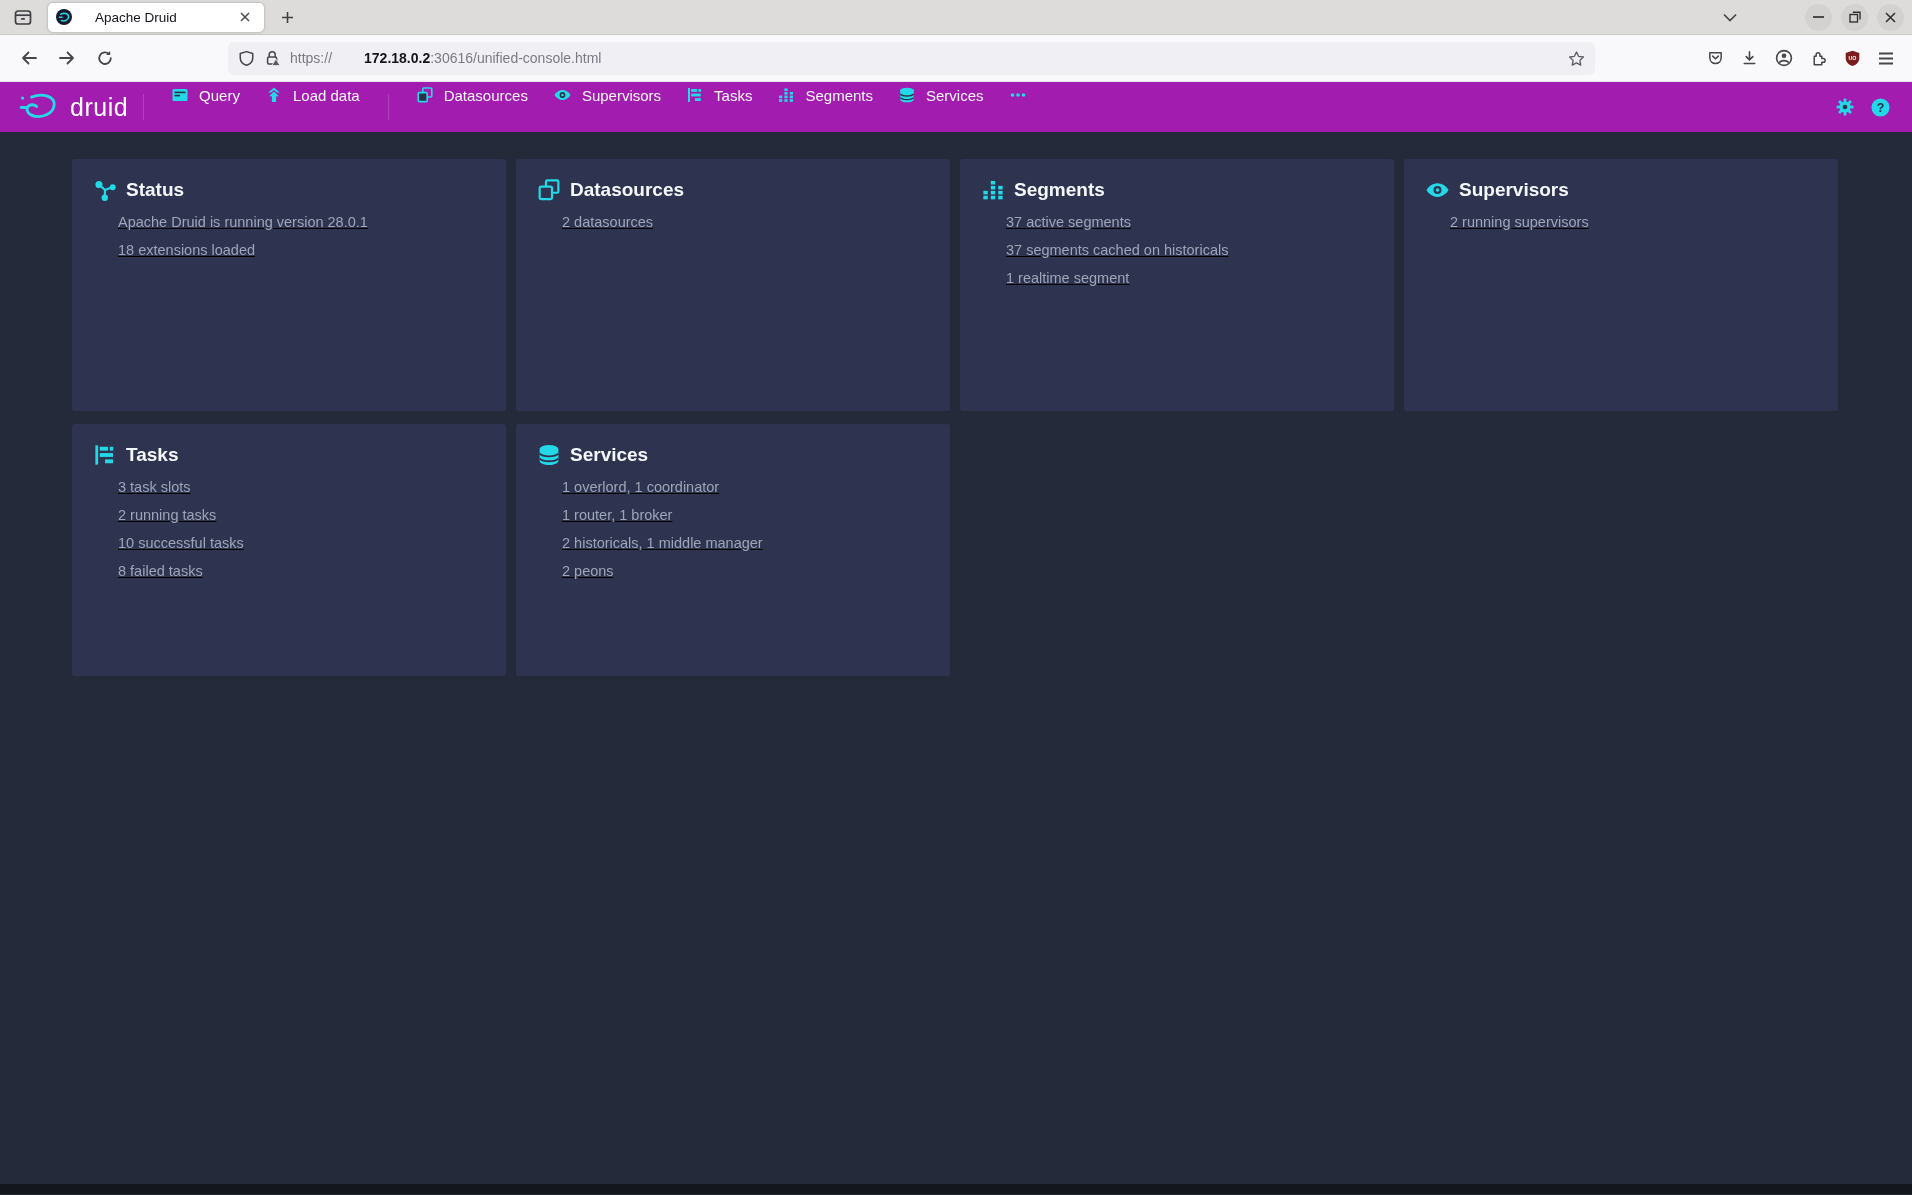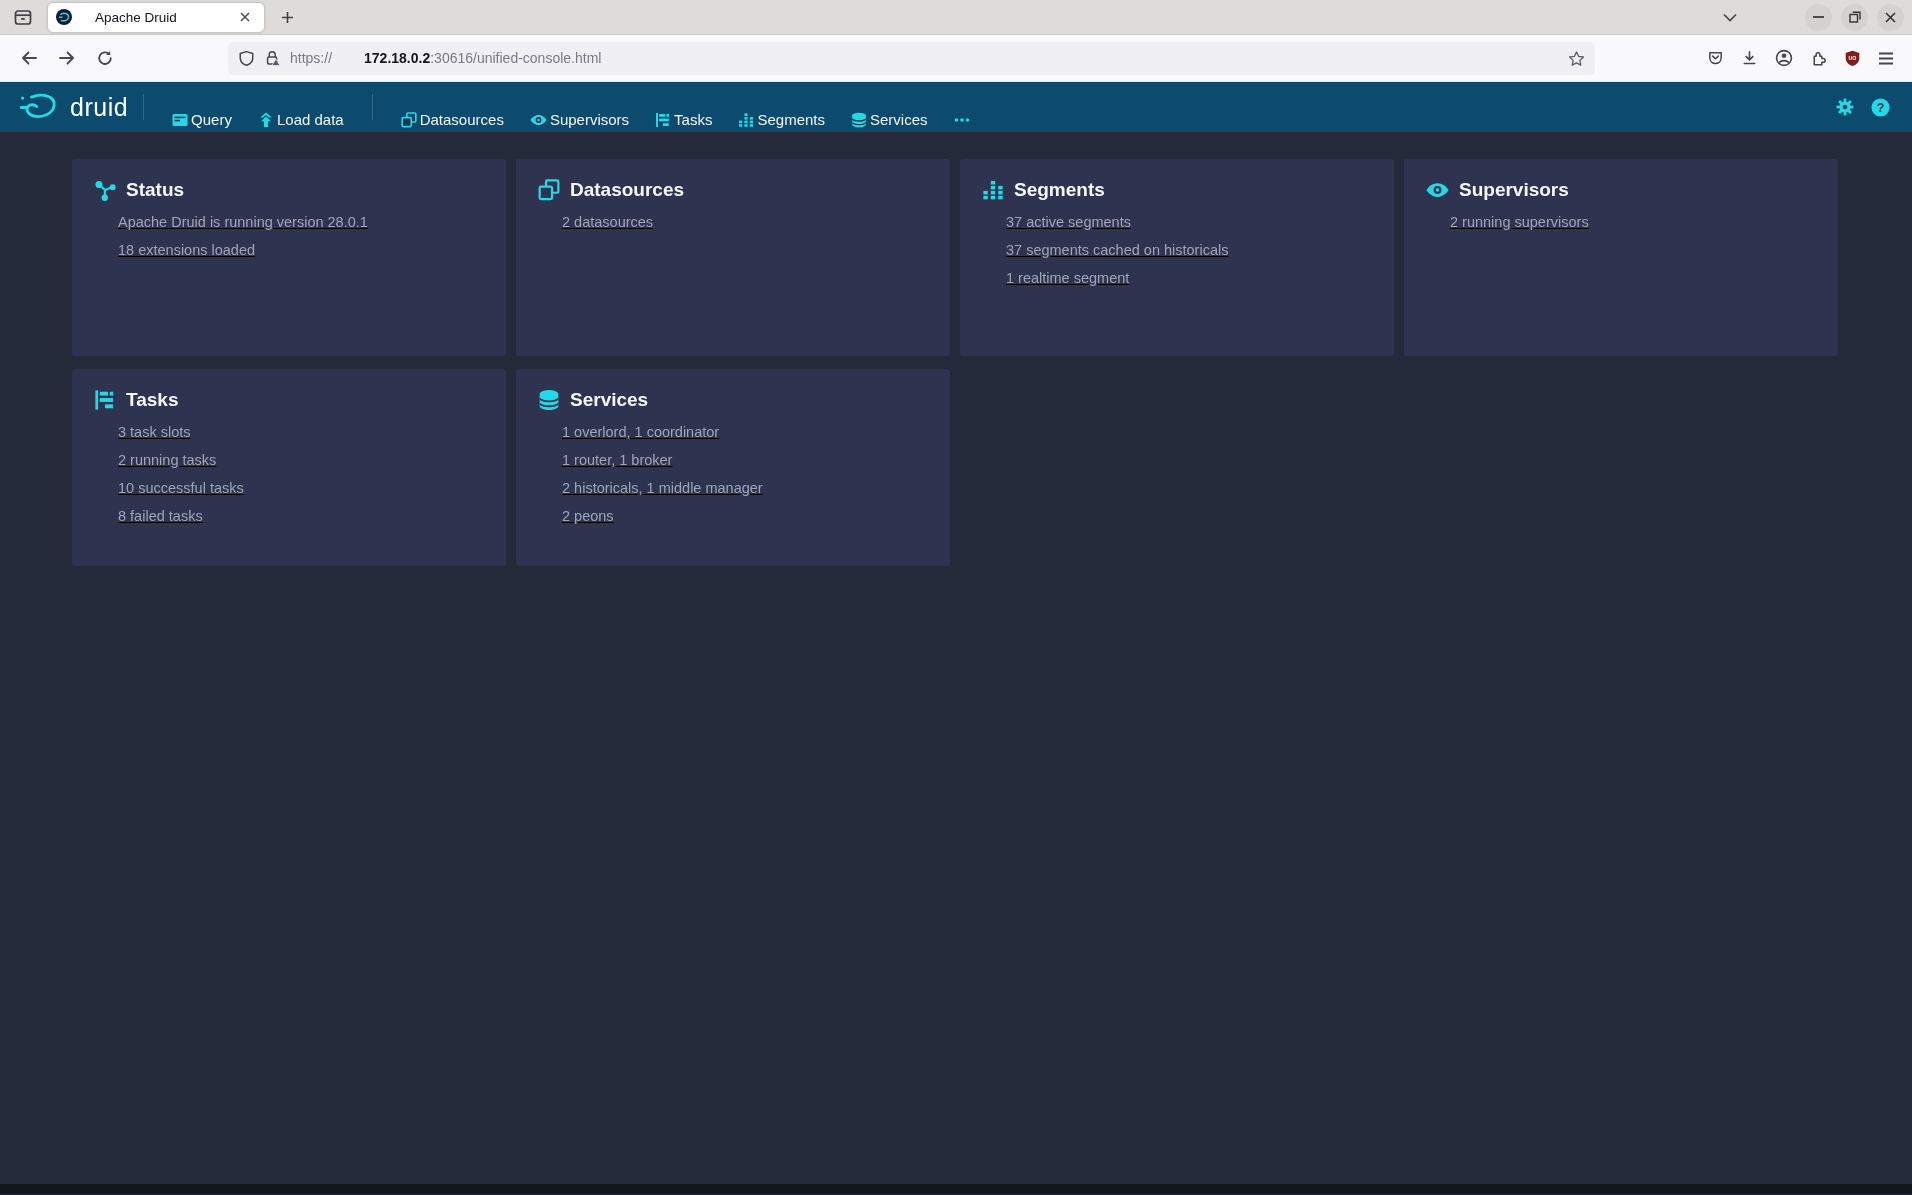--- a/index.html
+++ b/index.html
@@ -30,35 +30,35 @@
              border-radius:4px; cursor:pointer; margin:0 3px; }
   .urlbar { flex:1; height:33px; background:#f0f0f4; border-radius:6px; margin-left:104px; margin-right:112px;
             display:flex; align-items:center; padding:0 10px; gap:9px; cursor:text; }
   .url-text { font-size:14px; color:#7a7a84; white-space:nowrap; }
   .url-text .host { color:#15141a; font-weight:bold;margin-left:32px; }
   .url-star { margin-left:auto; display:flex; align-items:center; cursor:pointer; }
   .tool-icons { display:flex; align-items:center; gap:17px; padding-right:8px; }
   .tool-icons > span { cursor:pointer; display:flex; align-items:center; }
 
   
-  .druid-nav { height:50px; background:#0c4a6e; display:flex; align-items:center; padding:0 18px;
+  .druid-nav { height:50px; background:#a21caf; display:flex; align-items:center; padding:0 18px;
                color:#f5f8fa; }
   .brand { display:flex; align-items:center; gap:8px; cursor:pointer; }
   .brand-word { font-size:25px; color:#ffffff; letter-spacing:.5px; }
   .nav-sep { width:1px; height:26px; background:rgba(255,255,255,.16); margin:0 15px; }
-  .nav-item { display:flex; align-items:flex-end; gap:3px; height:41px; padding:0 13px;
+  .nav-item { display:flex; align-items:flex-start; gap:11px; height:41px; padding:0 13px;
               font-size:15px; color:#f5f8fa; cursor:pointer; }
   .nav-right { margin-left:auto; display:flex; align-items:center; gap:17px; padding-right:4px; }
   .nav-right > span { cursor:pointer; display:flex; align-items:center; }
   .accent { color:#23d9e8; }
 
   
   .content { background:#252a3a; height:1052px; padding:27px 72px 0; }
   .cards { display:flex; flex-wrap:wrap; gap:13px 10px; }
-  .card { width:434px; height:197px; background:#2e3450; border-radius:3px; padding:20px 18px 0 22px;
+  .card { width:434px; height:252px; background:#2e3450; border-radius:3px; padding:20px 18px 0 22px;
           cursor:pointer; }
   .card-head { display:flex; align-items:center; gap:10px; }
   .card-title { font-size:19px; font-weight:bold; color:#f5f8fa; }
   .card-body { margin-left:24px; margin-top:14px;text-decoration:underline; }
   .card-body p { font-size:14.5px; color:#9da5b8; margin-bottom:13px; line-height:15px; }
 
   .bottom-strip { height:10px; background:#14161d; }
 
   svg { display:block; }
 </style>

